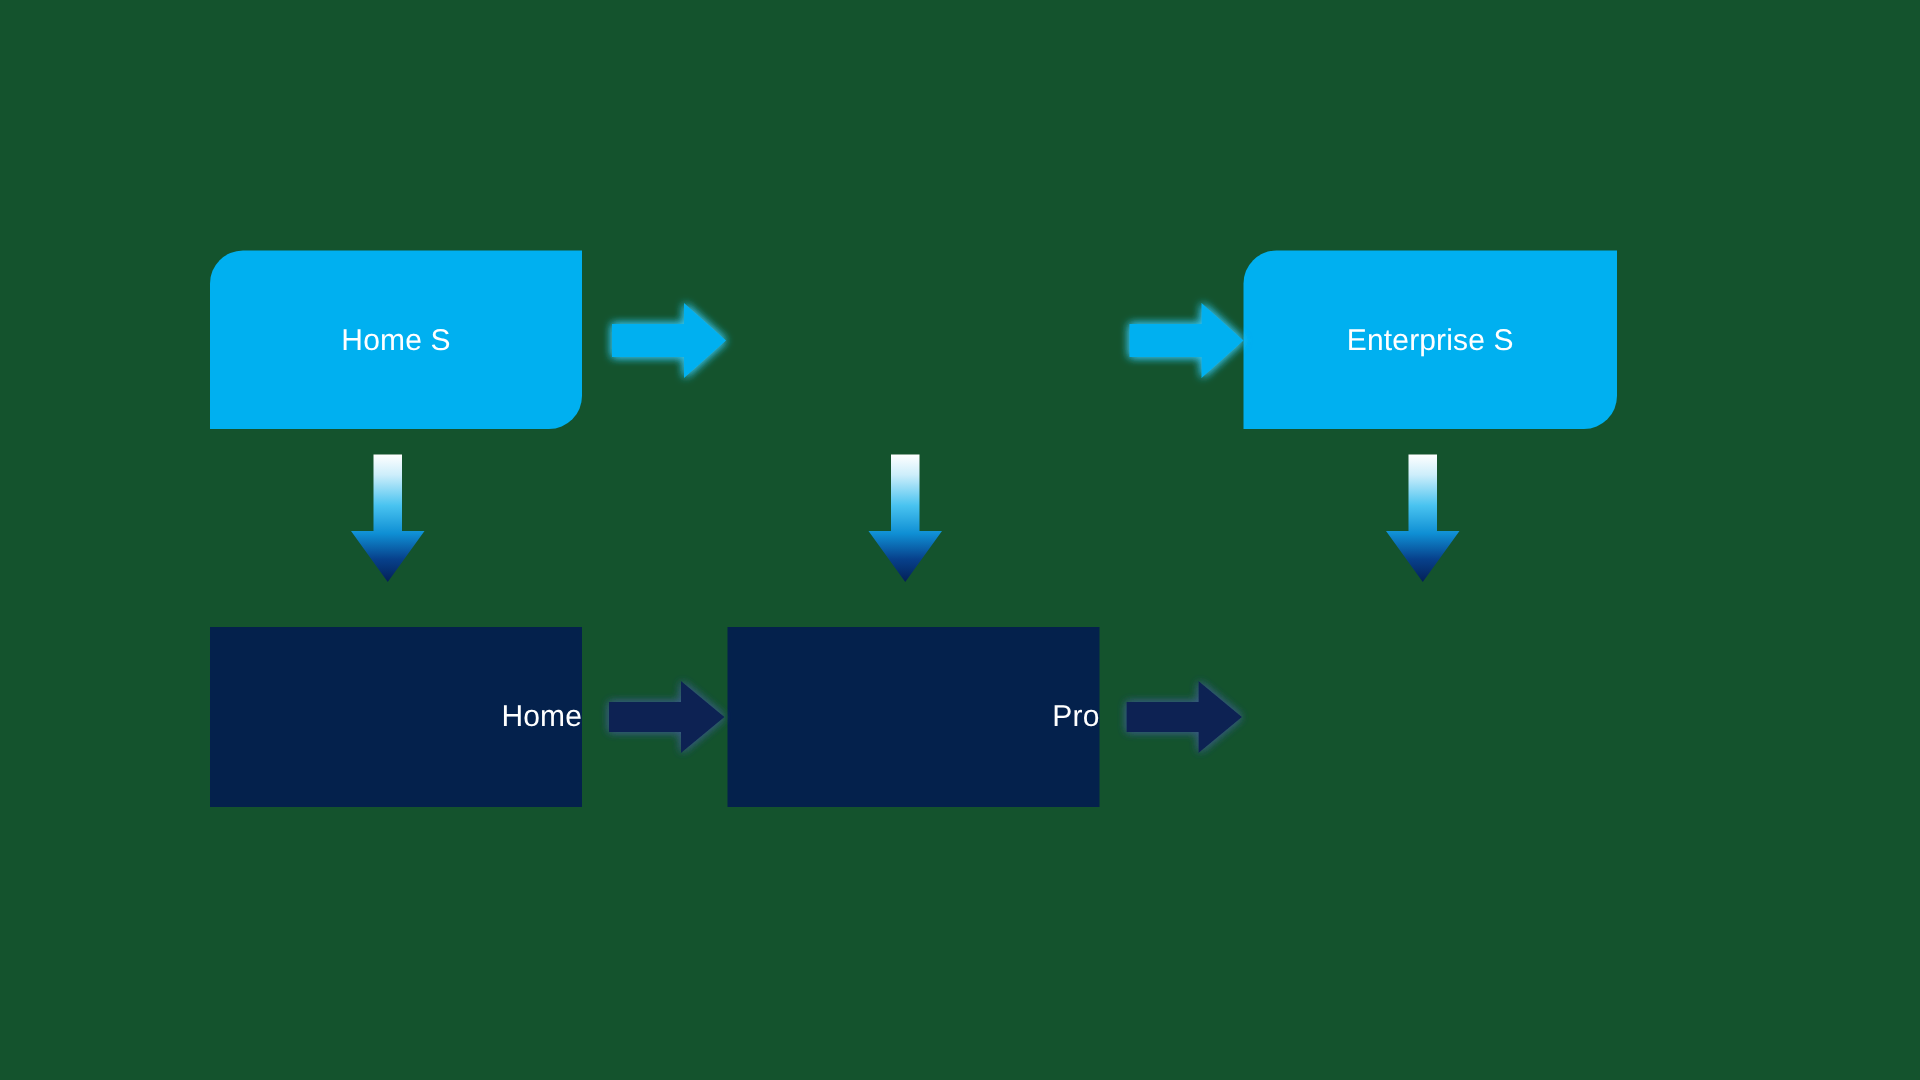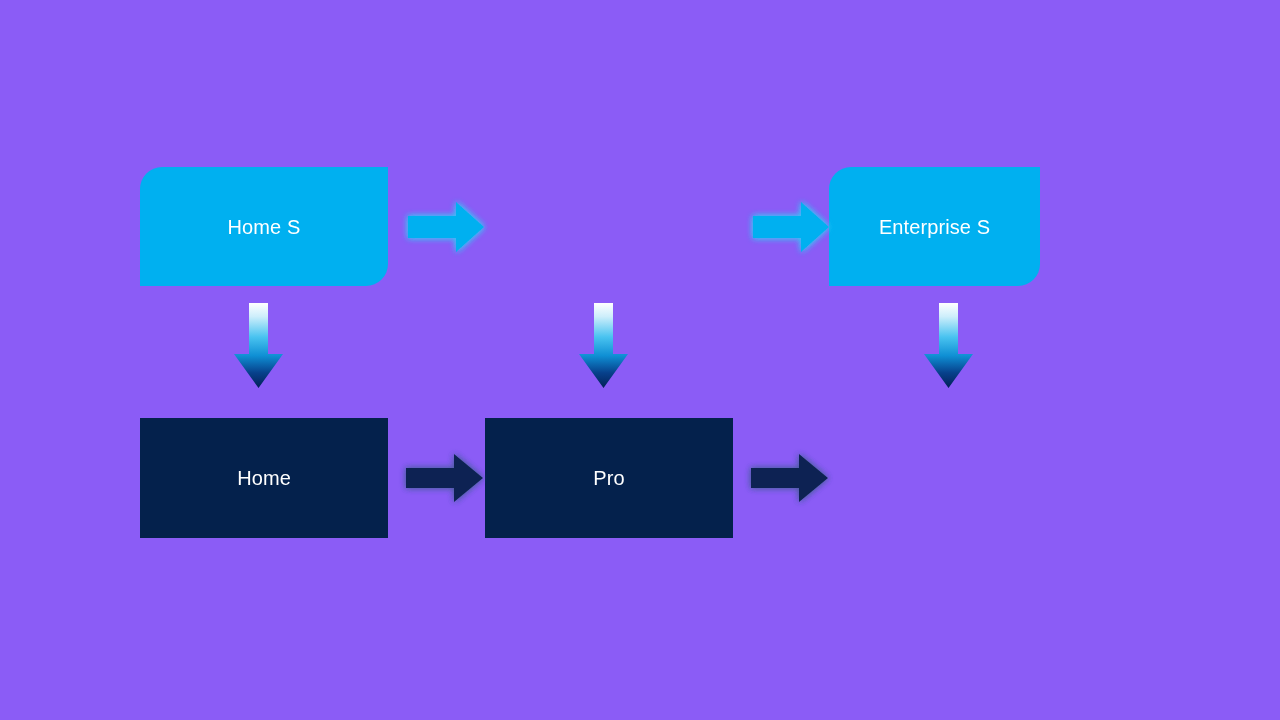--- a/index.html
+++ b/index.html
@@ -12,21 +12,21 @@
     width: 1280px;
     height: 720px;
     font-family: "Liberation Sans", "DejaVu Sans", sans-serif;
     overflow: hidden;
   }
 
   #canvas {
     position: relative;
     width: 1280px;
     height: 720px;
-    background: #8b5cf6;
+    background: #14532d;
   }
 
   
   .node {
     position: absolute;
     display: flex;
     align-items: center;
     justify-content: center;
     box-sizing: border-box;
     color: #ffffff;
@@ -45,25 +45,25 @@
   }
 
   .node-product {
     background: #04214c;
     border-radius: 0;
   }
 
   
   .row-top   { top: 167px; height: 119px; }
   
-  .row-bot   { top: 418px; height: 120px; }
+  .row-bot   { top: 418px; height: 120px; justify-content: flex-end; }
 
   .col-1 { left: 140px;  width: 248px; }
   .col-2 { left: 485px;  width: 248px; }
-  .col-3 { left: 829px;  width: 211px; }
+  .col-3 { left: 829px;  width: 249px; }
 
   
   .arrow {
     position: absolute;
     display: block;
   }
   .arrow svg { display: block; overflow: visible; }
 
   
   .arrow-h-top-1 { left: 404px; top: 198px; width: 84px; height: 58px; }

